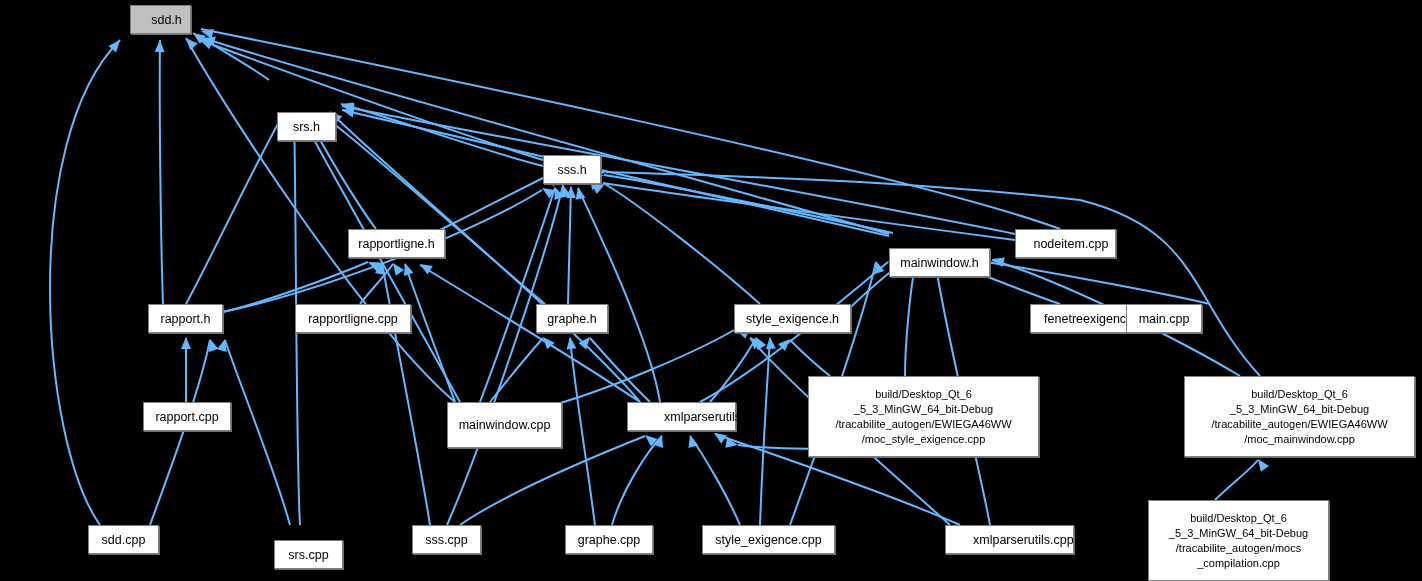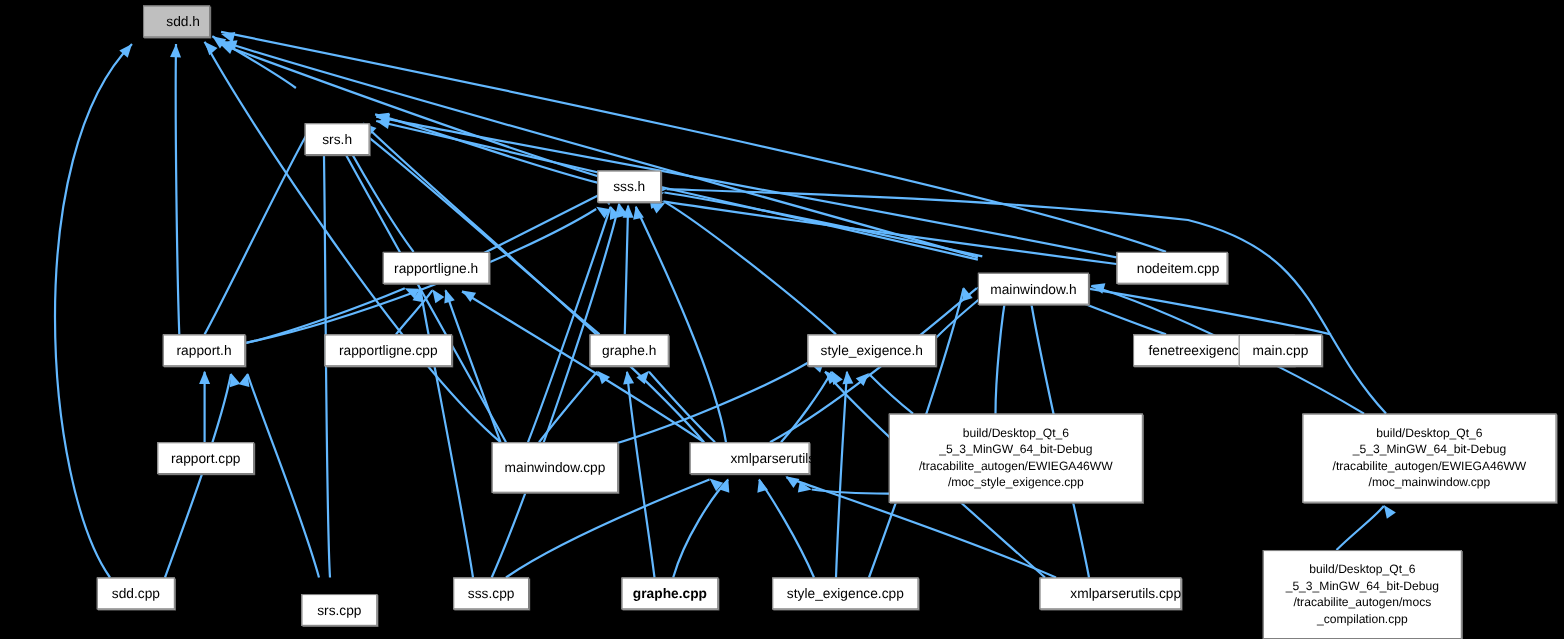--- a/index.html
+++ b/index.html
@@ -193,17 +193,17 @@
       <div class="node" title="main.cpp" style="left: 1126px; top: 304px; width: 76px; height: 29px;"><span class="line">main.cpp</span></div>
       <div class="node" title="rapport.cpp" style="left: 143px; top: 402px; width: 88px; height: 29px;"><span class="line">rapport.cpp</span></div>
       <div class="node" title="mainwindow.cpp" style="left: 408px; top: 402px; width: 115px; height: 46px; margin-left: 39px;"><span class="line">mainwindow.cpp</span></div>
       <div class="node" title="xmlparserutils.h" style="left: 627px; top: 402px; width: 109px; height: 29px; padding-left: 36px;"><span class="line">xmlparserutils.h</span></div>
       <div class="node" title="build/Desktop_Qt_6_5_3_MinGW_64_bit-Debug/tracabilite_autogen/EWIEGA46WW/moc_style_exigence.cpp" style="left: 808px; top: 376px; width: 231px; height: 81px; font-size: 11px; line-height: 15px;"><span class="line">build/Desktop_Qt_6</span><span class="line">_5_3_MinGW_64_bit-Debug</span><span class="line">/tracabilite_autogen/EWIEGA46WW</span><span class="line">/moc_style_exigence.cpp</span></div>
       <div class="node" title="build/Desktop_Qt_6_5_3_MinGW_64_bit-Debug/tracabilite_autogen/EWIEGA46WW/moc_mainwindow.cpp" style="left: 1184px; top: 376px; width: 231px; height: 81px; font-size: 11px; line-height: 15px;"><span class="line">build/Desktop_Qt_6</span><span class="line">_5_3_MinGW_64_bit-Debug</span><span class="line">/tracabilite_autogen/EWIEGA46WW</span><span class="line">/moc_mainwindow.cpp</span></div>
       <div class="node" title="build/Desktop_Qt_6_5_3_MinGW_64_bit-Debug/tracabilite_autogen/mocs_compilation.cpp" style="left: 1148px; top: 500px; width: 181px; height: 81px; font-size: 11px; line-height: 15px;"><span class="line">build/Desktop_Qt_6</span><span class="line">_5_3_MinGW_64_bit-Debug</span><span class="line">/tracabilite_autogen/mocs</span><span class="line">_compilation.cpp</span></div>
       <div class="node" title="sdd.cpp" style="left: 88px; top: 525px; width: 71px; height: 29px;"><span class="line">sdd.cpp</span></div>
       <div class="node" title="srs.cpp" style="left: 274px; top: 525px; width: 69px; height: 29px; margin-top: 15px;"><span class="line">srs.cpp</span></div>
       <div class="node" title="sss.cpp" style="left: 412px; top: 525px; width: 69px; height: 29px;"><span class="line">sss.cpp</span></div>
-      <div class="node" title="graphe.cpp" style="left: 565px; top: 525px; width: 88px; height: 29px; font-weight: bold;"><span class="line">graphe.cpp</span></div>
+      <div class="node" title="graphe.cpp" style="left: 565px; top: 525px; width: 88px; height: 29px;"><span class="line">graphe.cpp</span></div>
       <div class="node" title="style_exigence.cpp" style="left: 702px; top: 525px; width: 133px; height: 29px;"><span class="line">style_exigence.cpp</span></div>
       <div class="node" title="xmlparserutils.cpp" style="left: 945px; top: 525px; width: 129px; height: 29px; padding-left: 27px;"><span class="line">xmlparserutils.cpp</span></div>
     </div>
 </div>
 
 </body></html>

